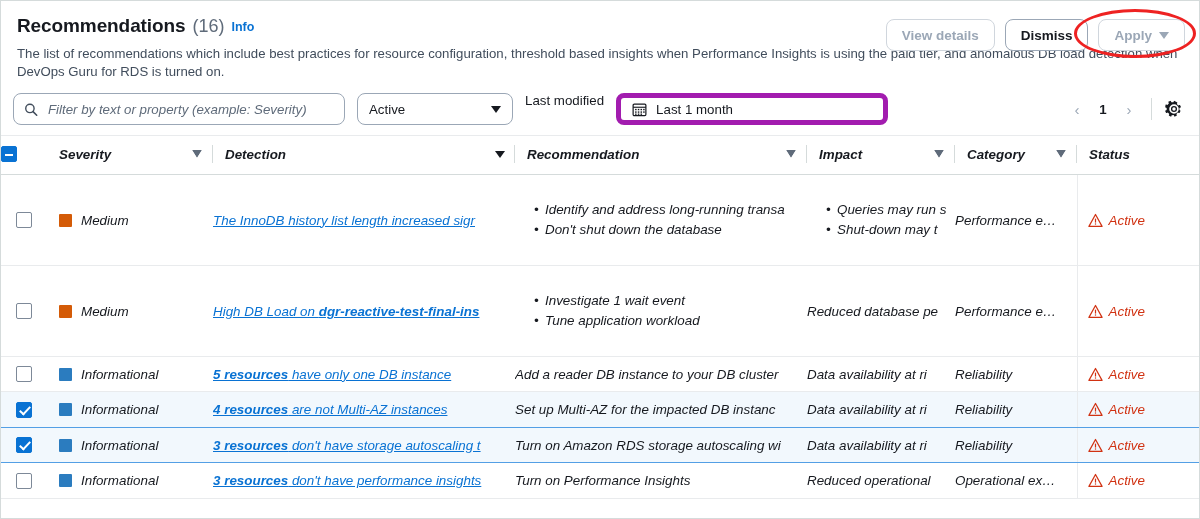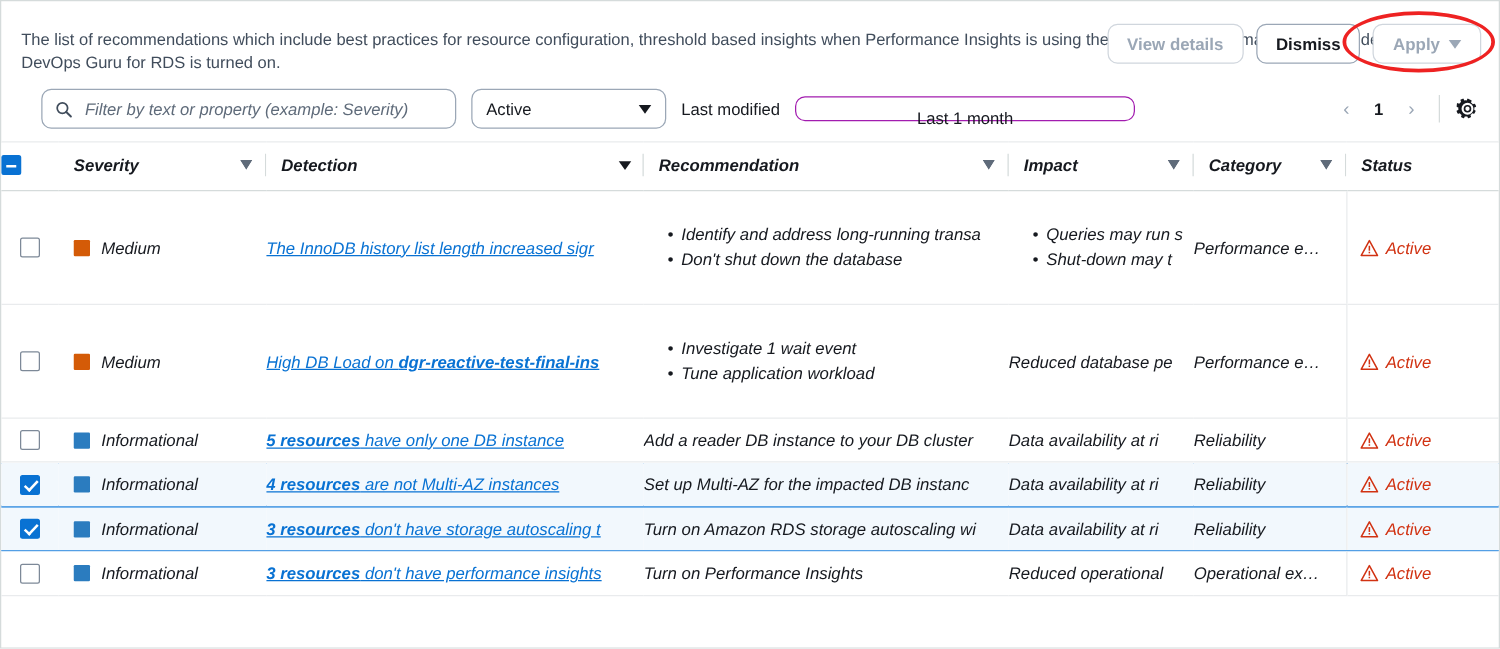--- a/index.html
+++ b/index.html
@@ -102,22 +102,22 @@
     height: 49px;
     border: 3px solid #ee2222;
     border-radius: 50%;
     pointer-events: none;
     z-index: 5;
   }
 
   
   .filter-bar {
     display: flex;
-    align-items: center;
-    padding: 6px 14px 10px 32px;
+    align-items: flex-start;
+    padding: 6px 14px 10px 12px;
     gap: 12px;
     position: relative;
   }
   .search-box {
     width: 332px;
     height: 32px;
     border: 1px solid #9ba7b6;
     border-radius: 8px;
     background: #ffffff;
     display: flex;
@@ -151,32 +151,31 @@
     color: #16191f;
     cursor: pointer;
   }
   .lastmod-label {
     font-size: 13.3px;
     color: #16191f;
     white-space: nowrap;
   }
   .date-box {
     width: 272px;
-    height: 20px;
-    border: 1px solid #a21caf;
+    height: 32px;
+    border: 5px solid #a21caf;
     border-radius: 8px;
     background: #ffffff;
     display: flex;
     align-items: center;
     padding: 0 11px;
     gap: 9px;
     font-size: 13.3px;
     color: #16191f;
     cursor: pointer;
-    flex-direction: column;
   }
   .pager {
     position: absolute;
     right: 12px;
     top: 6px;
     display: flex;
     align-items: center;
     gap: 2px;
     height: 32px;
   }
@@ -344,20 +343,25 @@
   .warn-tri { flex: none; }
   .cell-status { border-left: 1px solid #e9ebed; }
   thead .th-status .th-inner { border-right: none; }
 </style>
 </head>
 <body>
 
 <div id="app">
 
   <div class="header">
+    <div class="title-row">
+      <span class="title-main">Recommendations</span>
+      <span class="title-count">(16)</span>
+      <span class="title-info">Info</span>
+    </div>
     <div class="header-desc">The list of recommendations which include best practices for resource configuration, threshold based insights when Performance Insights is using the paid tier, and anomalous DB load detection when DevOps Guru for RDS is turned on.</div>
 
     <div class="header-actions">
       <div class="btn disabled">
         <span>View details</span>
       </div>
       <div class="btn">
         <span>Dismiss</span>
       </div>
       <div class="btn disabled">

